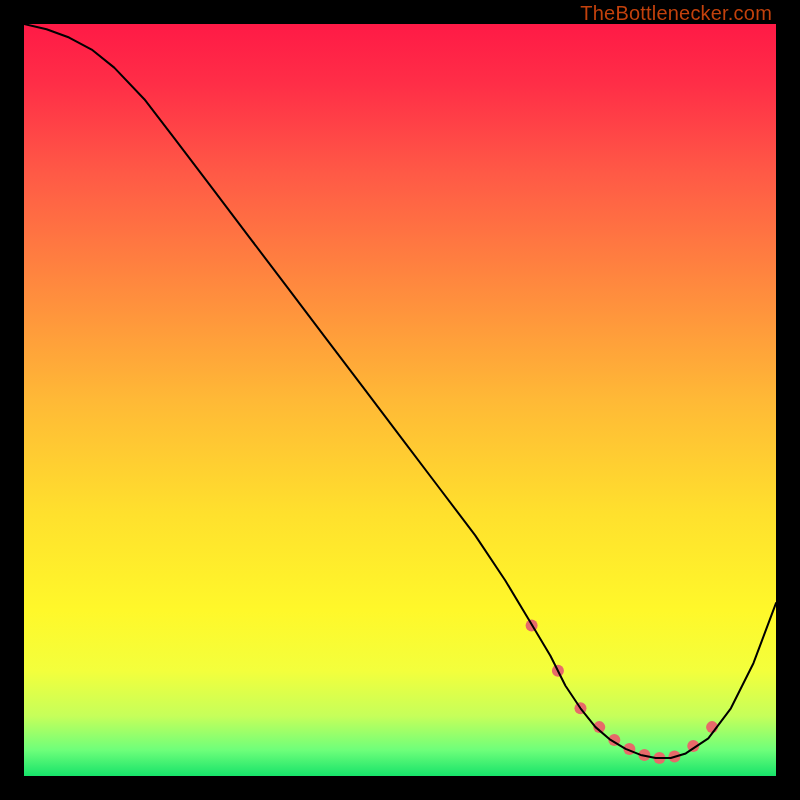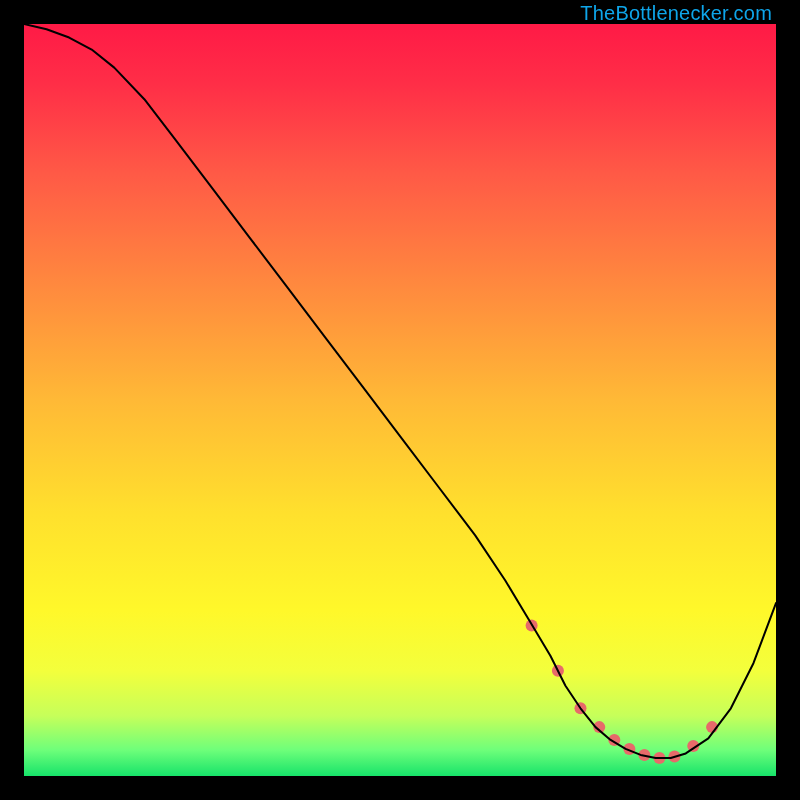--- a/index.html
+++ b/index.html
@@ -23,21 +23,21 @@
     position: absolute;
     left: 0;
     top: 0;
     width: 752px;
     height: 752px;
   }
   .attribution {
     position: absolute;
     top: 2px;
     right: 28px;
-    color: #0ea5e9;
+    color: #c2410c;
     font-size: 20px;
     letter-spacing: 0.2px;
     font-weight: 500;
   }
 </style>
 </head>
 <body>
 
 <div class="frame">
   <svg class="plot" viewBox="0 0 752 752">

